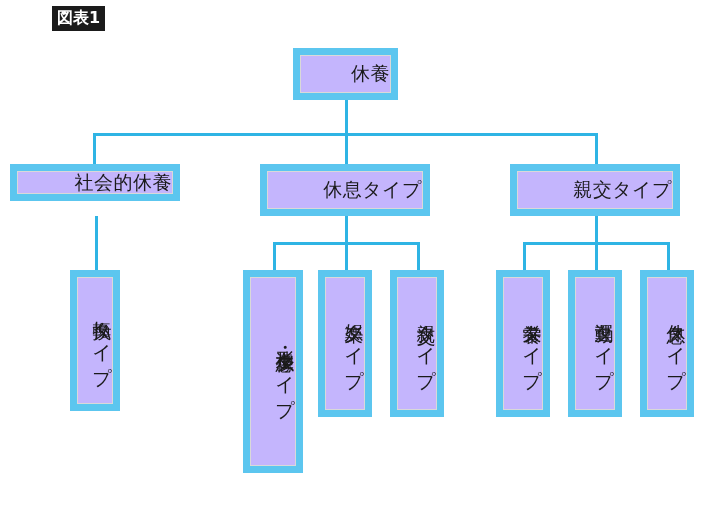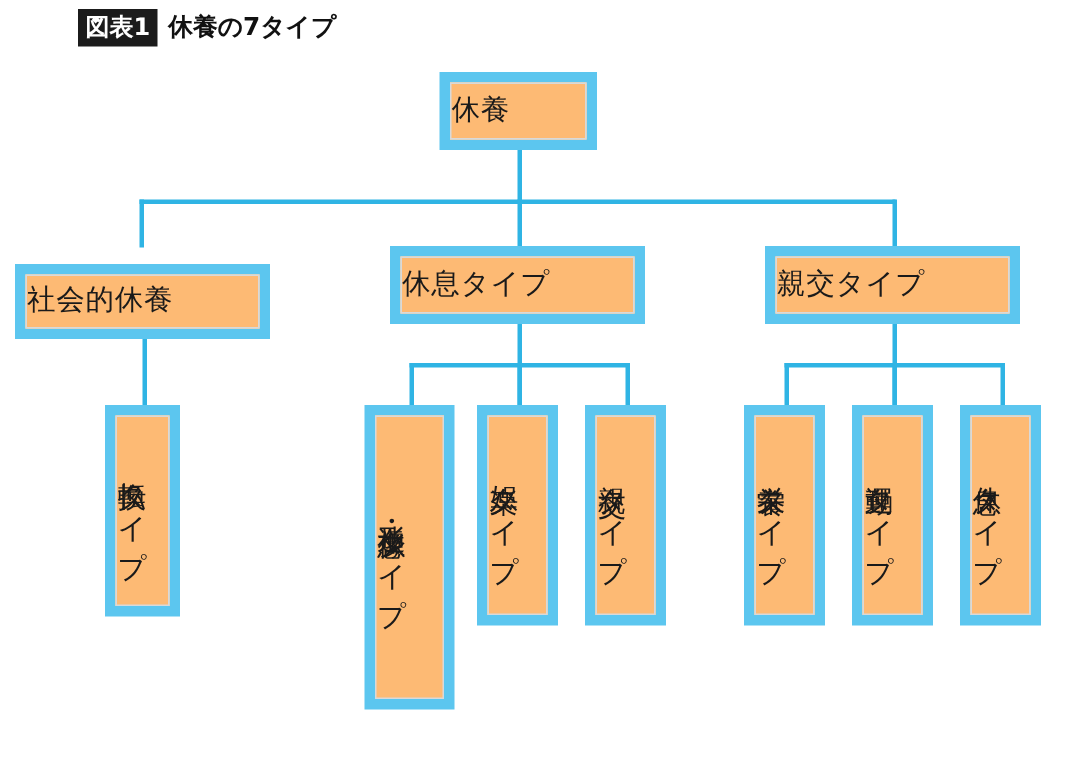--- a/index.html
+++ b/index.html
@@ -63,24 +63,24 @@
     border: 7px solid #5cc6ef;
     display: flex;
     align-items: center;
     justify-content: center;
   }
   .node .inner {
     box-sizing: border-box;
     width: 100%;
     height: 100%;
     border: 1px solid #d9d9d9;
-    background: #fdba74;
+    background: #c4b5fd;
     display: flex;
     align-items: center;
-    justify-content: flex-start;
+    justify-content: flex-end;
     overflow: hidden;
   }
   .node .label {
     font-size: 19px;
     color: #1a1a1a;
     line-height: 1.12;
     letter-spacing: 0.5px;
     white-space: nowrap;
     font-weight: 500;
   }
@@ -98,21 +98,20 @@
     background: #2fb4e4;
   }
   .line.v { width: 3px; }
   .line.h { height: 3px; }
 </style>
 </head>
 <body>
 
 <div id="header">
   <span id="fig-badge">図表1</span>
-  <span id="fig-title">休養の7タイプ</span>
 </div>
 
 <div id="canvas">
 
   <div class="line v" style="left:345px; top:99px; height:36px;"></div>
   <div class="line h" style="left:93px; top:133px; width:504px;"></div>
   <div class="line v" style="left:93px; top:133px; height:32px;"></div>
   <div class="line v" style="left:345px; top:133px; height:32px;"></div>
   <div class="line v" style="left:595px; top:133px; height:32px;"></div>
 
@@ -129,21 +128,21 @@
   <div class="line v" style="left:523px; top:242px; height:28px;"></div>
   <div class="line v" style="left:595px; top:242px; height:28px;"></div>
   <div class="line v" style="left:667px; top:242px; height:28px;"></div>
 
   <div class="node" style="left:293px; top:48px; width:105px; height:52px;">
     <div class="inner">
       <span class="label">休養</span>
     </div>
   </div>
 
-  <div class="node" style="left:10px; top:176px; width:170px; height:50px;">
+  <div class="node" style="left:10px; top:164px; width:170px; height:37px;">
     <div class="inner">
       <span class="label">社会的休養</span>
     </div>
   </div>
 
   <div class="node" style="left:260px; top:164px; width:170px; height:52px;">
     <div class="inner">
       <span class="label">休息タイプ</span>
     </div>
   </div>

